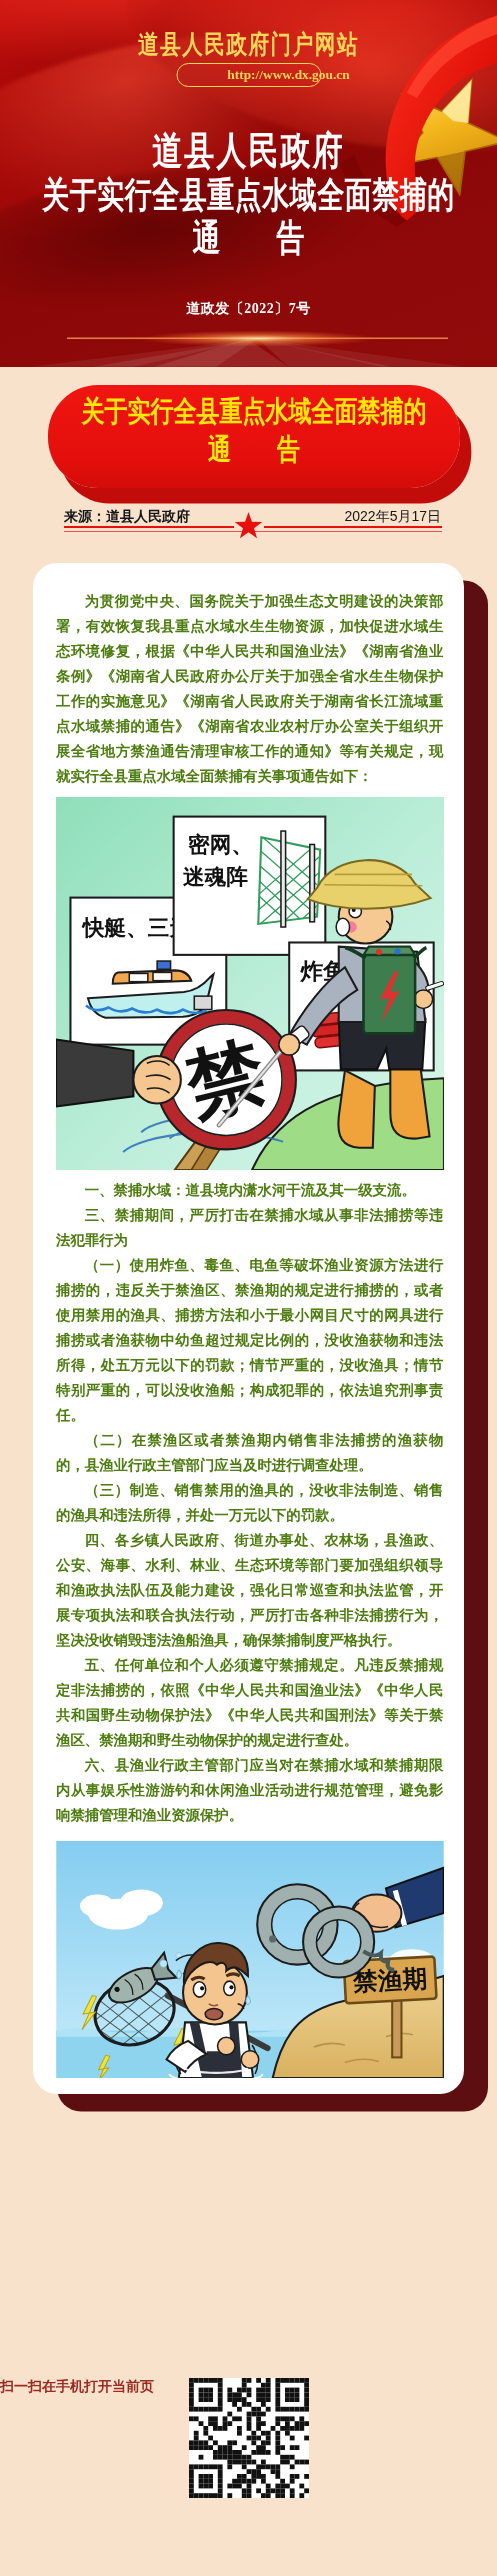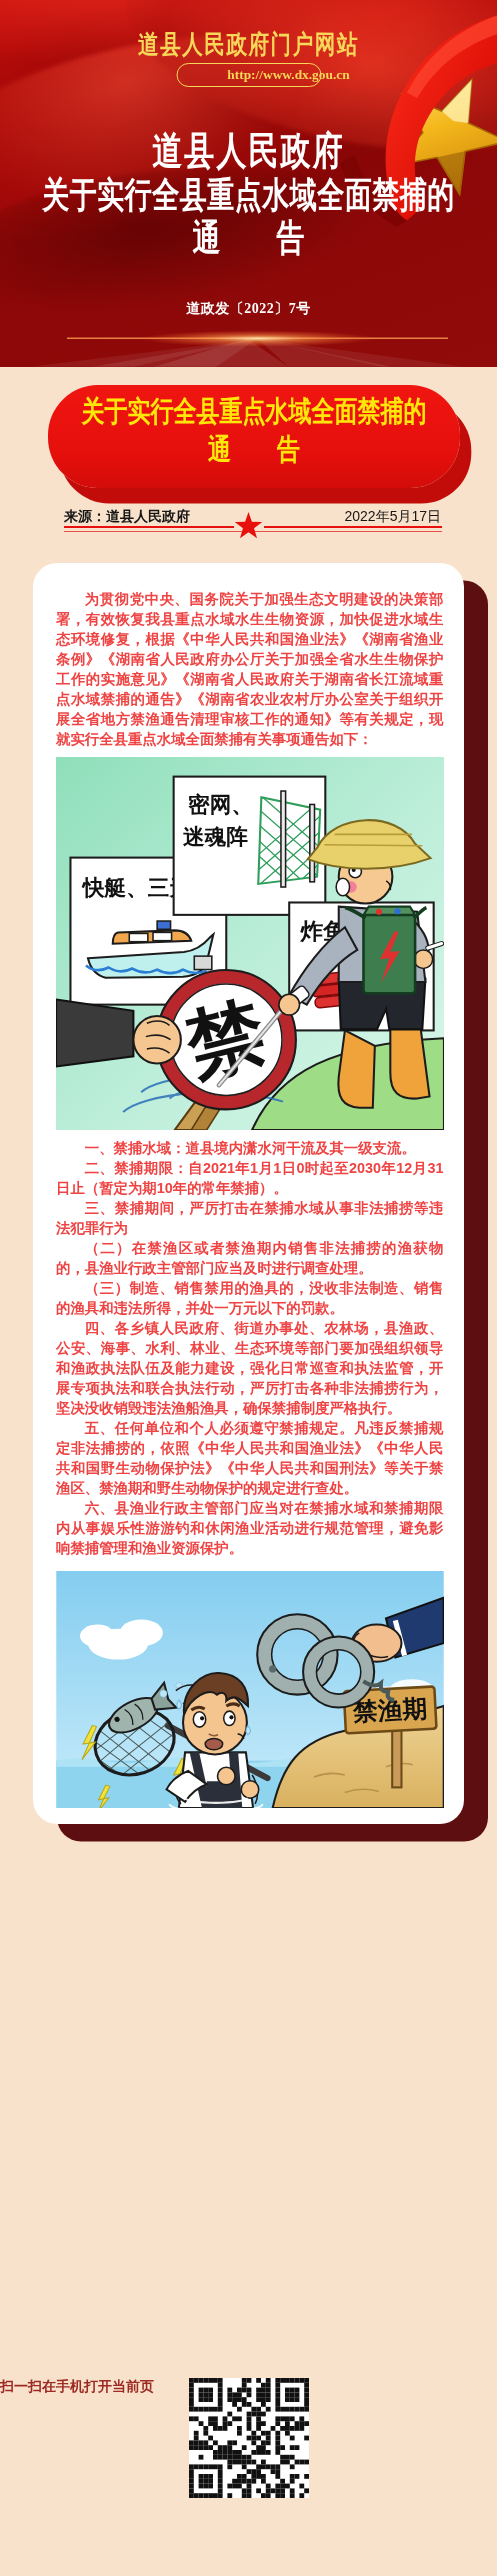--- a/index.html
+++ b/index.html
@@ -50,21 +50,21 @@
   #date-text{position:absolute;right:56px;top:508px;font-size:14px;line-height:16.5px;color:#161616;}
   .meta-line{position:absolute;top:526px;height:2.1px;background:#e8100c;}
   #meta-line-left{left:64px;width:170px;}
   #meta-line-right{left:264px;width:178px;}
   #meta-line-thin{position:absolute;top:531px;left:64px;width:378px;height:0.5px;background:#e8514a;}
   #meta-star{position:absolute;left:234px;top:511px;width:29px;height:29px;}
 
   
   #card{position:absolute;left:33px;top:563px;width:431px;border-radius:24px;background:#ffffff;
     box-shadow:24px 17.5px 0 #5d0e11;padding:26px 20.6px 15.5px 23px;box-sizing:border-box;}
-  #card p{margin:0;font-size:14.4px;line-height:20px;font-weight:bold;color:#ef4444;text-align:justify;text-indent:2em;letter-spacing:0;}
+  #card p{margin:0;font-size:14.4px;line-height:25px;font-weight:bold;color:#4d7c0f;text-align:justify;text-indent:2em;letter-spacing:0;}
   p.mt52{margin-top:27px;} p.mt49{margin-top:25px;} p.mt59{margin-top:30px;}
   p.mt62{margin-top:32px;} p.mt61{margin-top:31px;} p.mt60{margin-top:31px;} p.mt40{margin-top:20.6px;}
   .figure{display:block;}
   #figure1{margin-top:8.2px;margin-bottom:7.7px;}
   #figure2{margin-top:13.4px;}
 
   
   #scan-tip{position:absolute;left:0;top:2354px;width:497px;font-size:14px;line-height:16.5px;font-weight:bold;color:#9c2b23;margin-top:24px;}
   #qr{position:absolute;left:189px;top:2378px;width:120px;height:120px;}
   #credit{position:absolute;left:0;top:2521px;width:497px;text-align:center;font-family:"Liberation Serif",serif;font-weight:900;font-size:21.6px;line-height:27px;color:#7c1315;letter-spacing:1px;}
@@ -271,22 +271,22 @@
         <circle cx="572" cy="252" r="11" fill="#f06e9c" opacity=".8"></circle>
         <ellipse cx="556" cy="252" rx="13" ry="17" fill="#ffffff" stroke="#1c1c1c" stroke-width="3"></ellipse>
         <path d="M640,240 q10,6 8,18" stroke="#111" stroke-width="3" fill="none"></path>
 
         <path d="M506,176 C540,108 660,104 696,168 L726,196 C650,224 548,222 488,198 Z" fill="#e8d06b" stroke="#7a6a20" stroke-width="4"></path>
         <path d="M540,150 L690,150 M520,170 L710,172" stroke="#b89c3a" stroke-width="3" fill="none"></path>
       </g>
     </svg>
 
     <p>一、禁捕水域：道县境内潇水河干流及其一级支流。</p>
-    <p class="mt52">二、禁捕期限：自2021年1月1日0时起至2030年12月31日止（暂定为期10年的常年禁捕）。</p>
     <p class="mt49">三、禁捕期间，严厉打击在禁捕水域从事非法捕捞等违法犯罪行为</p>
+    <p class="mt59">（一）使用炸鱼、毒鱼、电鱼等破坏渔业资源方法进行捕捞的，违反关于禁渔区、禁渔期的规定进行捕捞的，或者使用禁用的渔具、捕捞方法和小于最小网目尺寸的网具进行捕捞或者渔获物中幼鱼超过规定比例的，没收渔获物和违法所得，处五万元以下的罚款；情节严重的，没收渔具；情节特别严重的，可以没收渔船；构成犯罪的，依法追究刑事责任。</p>
     <p class="mt62">（二）在禁渔区或者禁渔期内销售非法捕捞的渔获物的，县渔业行政主管部门应当及时进行调查处理。</p>
     <p class="mt62">（三）制造、销售禁用的渔具的，没收非法制造、销售的渔具和违法所得，并处一万元以下的罚款。</p>
     <p class="mt61">四、各乡镇人民政府、街道办事处、农林场，县渔政、公安、海事、水利、林业、生态环境等部门要加强组织领导和渔政执法队伍及能力建设，强化日常巡查和执法监管，开展专项执法和联合执法行动，严厉打击各种非法捕捞行为，坚决没收销毁违法渔船渔具，确保禁捕制度严格执行。</p>
     <p class="mt60">五、任何单位和个人必须遵守禁捕规定。凡违反禁捕规定非法捕捞的，依照《中华人民共和国渔业法》《中华人民共和国野生动物保护法》《中华人民共和国刑法》等关于禁渔区、禁渔期和野生动物保护的规定进行查处。</p>
     <p class="mt40">六、县渔业行政主管部门应当对在禁捕水域和禁捕期限内从事娱乐性游游钓和休闲渔业活动进行规范管理，避免影响禁捕管理和渔业资源保护。</p>
 
     <svg id="figure2" class="figure" width="388" height="237" viewBox="0 0 752 460">
       <defs>
         <linearGradient id="sky" x1="0" y1="0" x2="0" y2="1">
           <stop offset="0" stop-color="#84cdf0"></stop>

